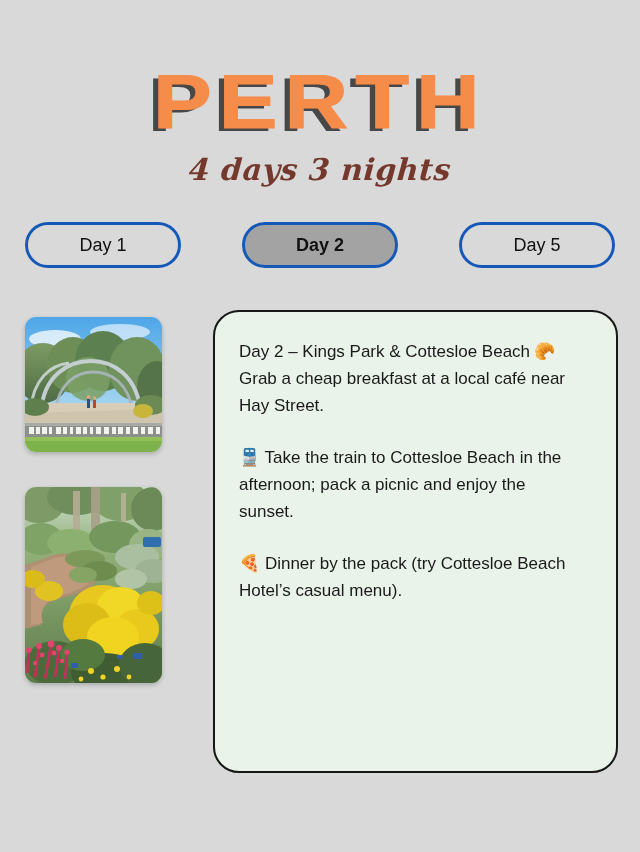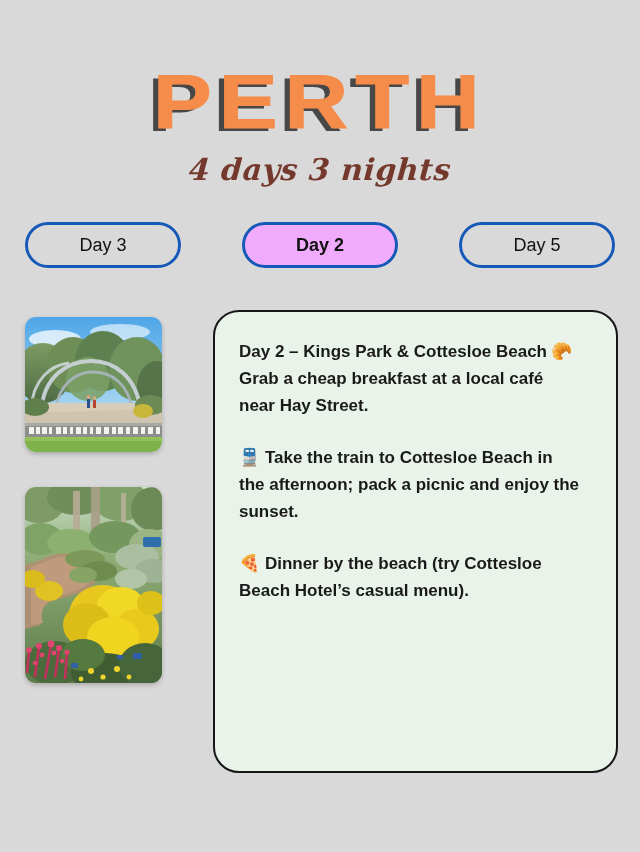--- a/index.html
+++ b/index.html
@@ -77,21 +77,21 @@
     justify-content: center;
     box-sizing: border-box;
     cursor: pointer;
   }
   .tab-label {
     font-size: 18px;
     color: #111111;
     line-height: 18px;
   }
   .tab.active {
-    background: #f0abfc;
+    background: #a3a3a3;
     justify-content: center;
   }
   .tab.active .tab-label {
     font-weight: bold;
   }
 
   
   .photo {
     position: absolute;
     left: 25px;
@@ -116,37 +116,37 @@
     background: #e9f3ea;
     border: 2px solid #171717;
     border-radius: 26px;
     padding: 26px 24px 20px 24px;
   }
   .card-body {
     font-size: 17px;
     line-height: 27px;
     color: #1a1a1a;
   }
-  .para { margin: 0 11px 25px 0; font-weight: bold; }
+  .para { margin: 0 11px 25px 0; }
   .para:last-child { margin-bottom: 0; }
   .emoji { font-family: "DejaVu Sans", sans-serif; }
 </style>
 </head>
 <body>
 
 <div class="title-wrap">
   <span class="title">PERTH</span>
 </div>
 <div class="subtitle-wrap">
   <span class="subtitle">4 days 3 nights</span>
 </div>
 
 <div class="tabs">
   <div class="tab">
-    <span class="tab-label">Day 3</span>
+    <span class="tab-label">Day 1</span>
   </div>
   <div class="tab active">
     <span class="tab-label">Day 2</span>
   </div>
   <div class="tab">
     <span class="tab-label">Day 5</span>
   </div>
 </div>
 
 <div class="photo photo-1">
@@ -309,16 +309,16 @@
 <div class="card">
   <div class="card-body">
     <p class="para">
       <span class="emoji"></span><span>Day 2 – Kings Park &amp; Cottesloe Beach</span>
       <span class="emoji">🥐</span><span> Grab a cheap breakfast at a local café near Hay Street.</span>
     </p>
     <p class="para">
       <span class="emoji">🚆</span><span> Take the train to Cottesloe Beach in the afternoon; pack a picnic and enjoy the sunset.</span>
     </p>
     <p class="para">
-      <span class="emoji">🍕</span><span> Dinner by the beach (try Cottesloe Beach Hotel’s casual menu).</span>
+      <span class="emoji">🍕</span><span> Dinner by the pack (try Cottesloe Beach Hotel’s casual menu).</span>
     </p>
   </div>
 </div>
 
 </body></html>

